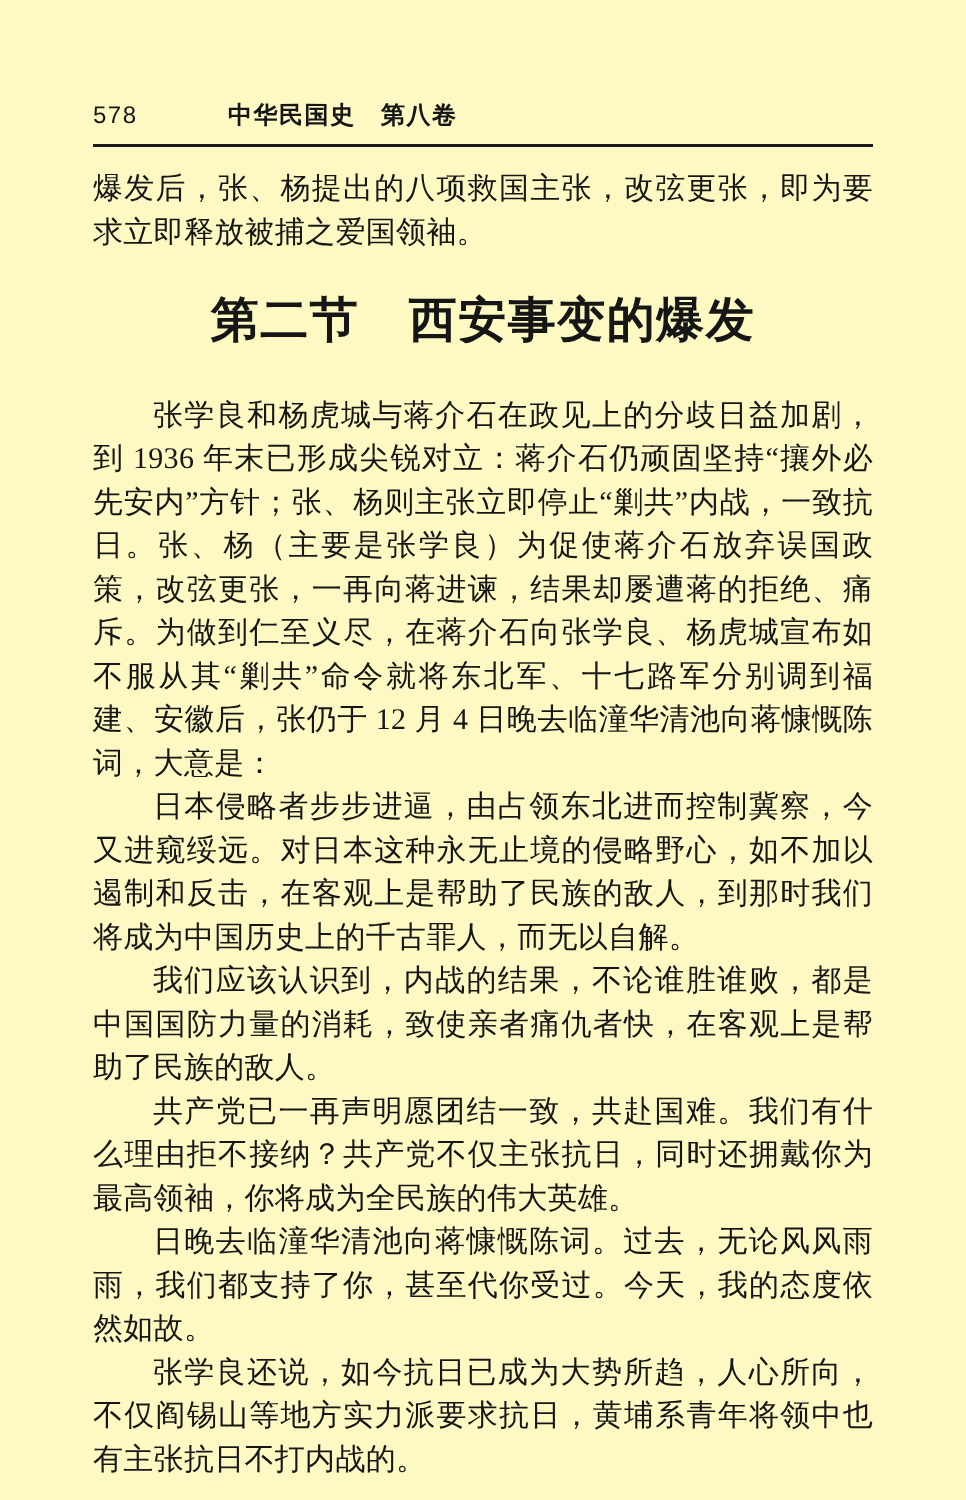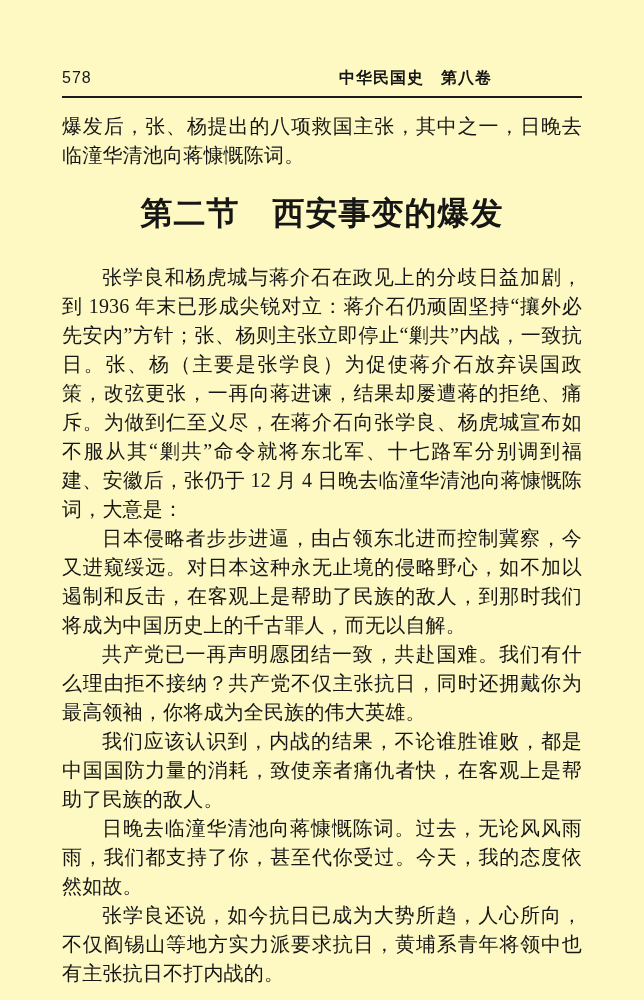--- a/index.html
+++ b/index.html
@@ -22,21 +22,21 @@
     line-height: 20px;
   }
   .page-number {
     width: 90px;
     text-align: left;
     font-family: "Liberation Sans", sans-serif;
     letter-spacing: 1px;
   }
   .running-title {
     flex: 1;
-    text-align: right;
+    text-align: left;
     font-weight: bold;
     font-family: "Liberation Sans", sans-serif;
     letter-spacing: 1px;
   }
   .header-spacer { width: 90px; }
   .header-rule {
     border: none;
     border-top: 2px solid #1b1b1b;
     margin: 8px 0 0 0;
   }
@@ -78,27 +78,27 @@
 <div class="page">
 
   <div class="page-header">
     <span class="page-number">578</span>
     <span class="running-title">中华民国史　第八卷</span>
     <span class="header-spacer"></span>
   </div>
 
   <hr class="header-rule">
 
-  <p class="para continuation">爆发后，张、杨提出的八项救国主张，其中之一，日晚去临潼华清池向蒋慷慨陈词。</p>
+  <p class="para continuation">爆发后，张、杨提出的八项救国主张，改弦更张，即为要求立即释放被捕之爱国领袖。</p>
 
   <h1 class="section-title">第二节　西安事变的爆发</h1>
 
 
   <div class="body-text">
     <p class="para">张学良和杨虎城与蒋介石在政见上的分歧日益加剧，到 1936 年末已形成尖锐对立：蒋介石仍顽固坚持“攘外必先安内”方针；张、杨则主张立即停止“剿共”内战，一致抗日。张、杨（主要是张学良）为促使蒋介石放弃误国政策，改弦更张，一再向蒋进谏，结果却屡遭蒋的拒绝、痛斥。为做到仁至义尽，在蒋介石向张学良、杨虎城宣布如不服从其“剿共”命令就将东北军、十七路军分别调到福建、安徽后，张仍于 12 月 4 日晚去临潼华清池向蒋慷慨陈词，大意是：</p>
     <p class="para">日本侵略者步步进逼，由占领东北进而控制冀察，今又进窥绥远。对日本这种永无止境的侵略野心，如不加以遏制和反击，在客观上是帮助了民族的敌人，到那时我们将成为中国历史上的千古罪人，而无以自解。</p>
+    <p class="para">我们应该认识到，内战的结果，不论谁胜谁败，都是中国国防力量的消耗，致使亲者痛仇者快，在客观上是帮助了民族的敌人。</p>
     <p class="para">共产党已一再声明愿团结一致，共赴国难。我们有什么理由拒不接纳？共产党不仅主张抗日，同时还拥戴你为最高领袖，你将成为全民族的伟大英雄。</p>
-    <p class="para">我们应该认识到，内战的结果，不论谁胜谁败，都是中国国防力量的消耗，致使亲者痛仇者快，在客观上是帮助了民族的敌人。</p>
     <p class="para">日晚去临潼华清池向蒋慷慨陈词。过去，无论风风雨雨，我们都支持了你，甚至代你受过。今天，我的态度依然如故。</p>
     <p class="para">张学良还说，如今抗日已成为大势所趋，人心所向，不仅阎锡山等地方实力派要求抗日，黄埔系青年将领中也有主张抗日不打内战的。</p>
   </div>
 
 </div>
 
 </body></html>

